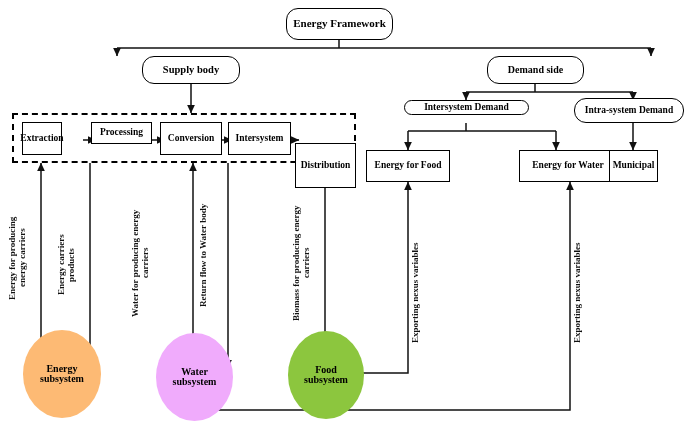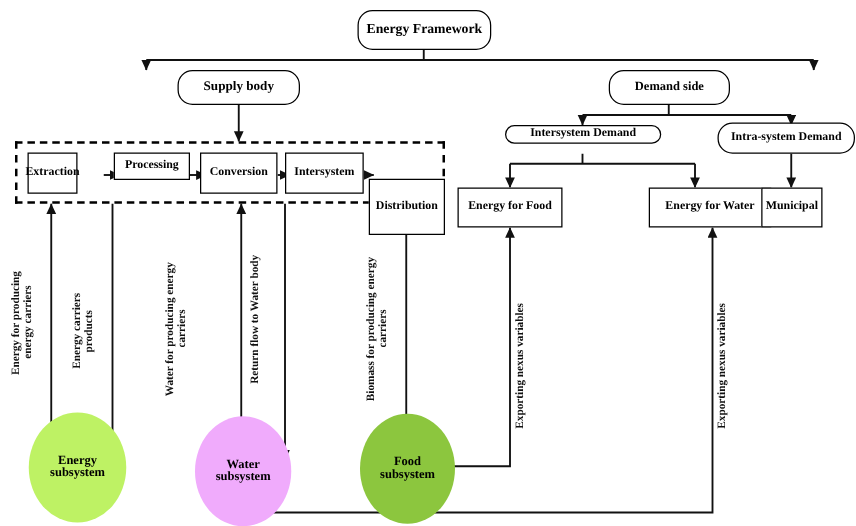--- a/index.html
+++ b/index.html
@@ -86,21 +86,21 @@
   <div class="node rect" style="left:91px;top:122px;width:61px;height:22px;font-size:9.5px;">Processing</div>
   <div class="node rect" style="left:160px;top:122px;width:62px;height:33px;font-size:9.5px;">Conversion</div>
   <div class="node rect" style="left:228px;top:122px;width:63px;height:33px;font-size:9.5px;">Intersystem</div>
   <div class="node rect" style="left:295px;top:122px;width:61px;height:45px;font-size:9.5px;margin-top:21px;">Distribution</div>
 
   <div class="node rect" style="left:366px;top:150px;width:84px;height:32px;font-size:9.5px;">Energy for Food</div>
   <div class="node rect" style="left:519px;top:150px;width:98px;height:32px;font-size:9.5px;text-align:right;">Energy for Water</div>
   <div class="node rect" style="left:609px;top:150px;width:49px;height:32px;font-size:9.5px;">Municipal</div>
 
   <div class="node ellipse" style="left:23px;top:330px;width:78px;height:88px;font-size:10px;
-              background:#bef264;white-space:pre-line;">Energy
+              background:#fdba74;white-space:pre-line;">Energy
 subsystem</div>
   <div class="node ellipse" style="left:156px;top:333px;width:77px;height:88px;font-size:10px;
               background:#f0abfc;white-space:pre-line;">Water
 subsystem</div>
   <div class="node ellipse" style="left:288px;top:331px;width:76px;height:88px;font-size:10px;
               background:#8CC63E;white-space:pre-line;">Food
 subsystem</div>
 
   <div class="vlabel" style="left:8px;top:188px;height:140px;font-size:9px;">Energy for producing
 energy carriers</div>

